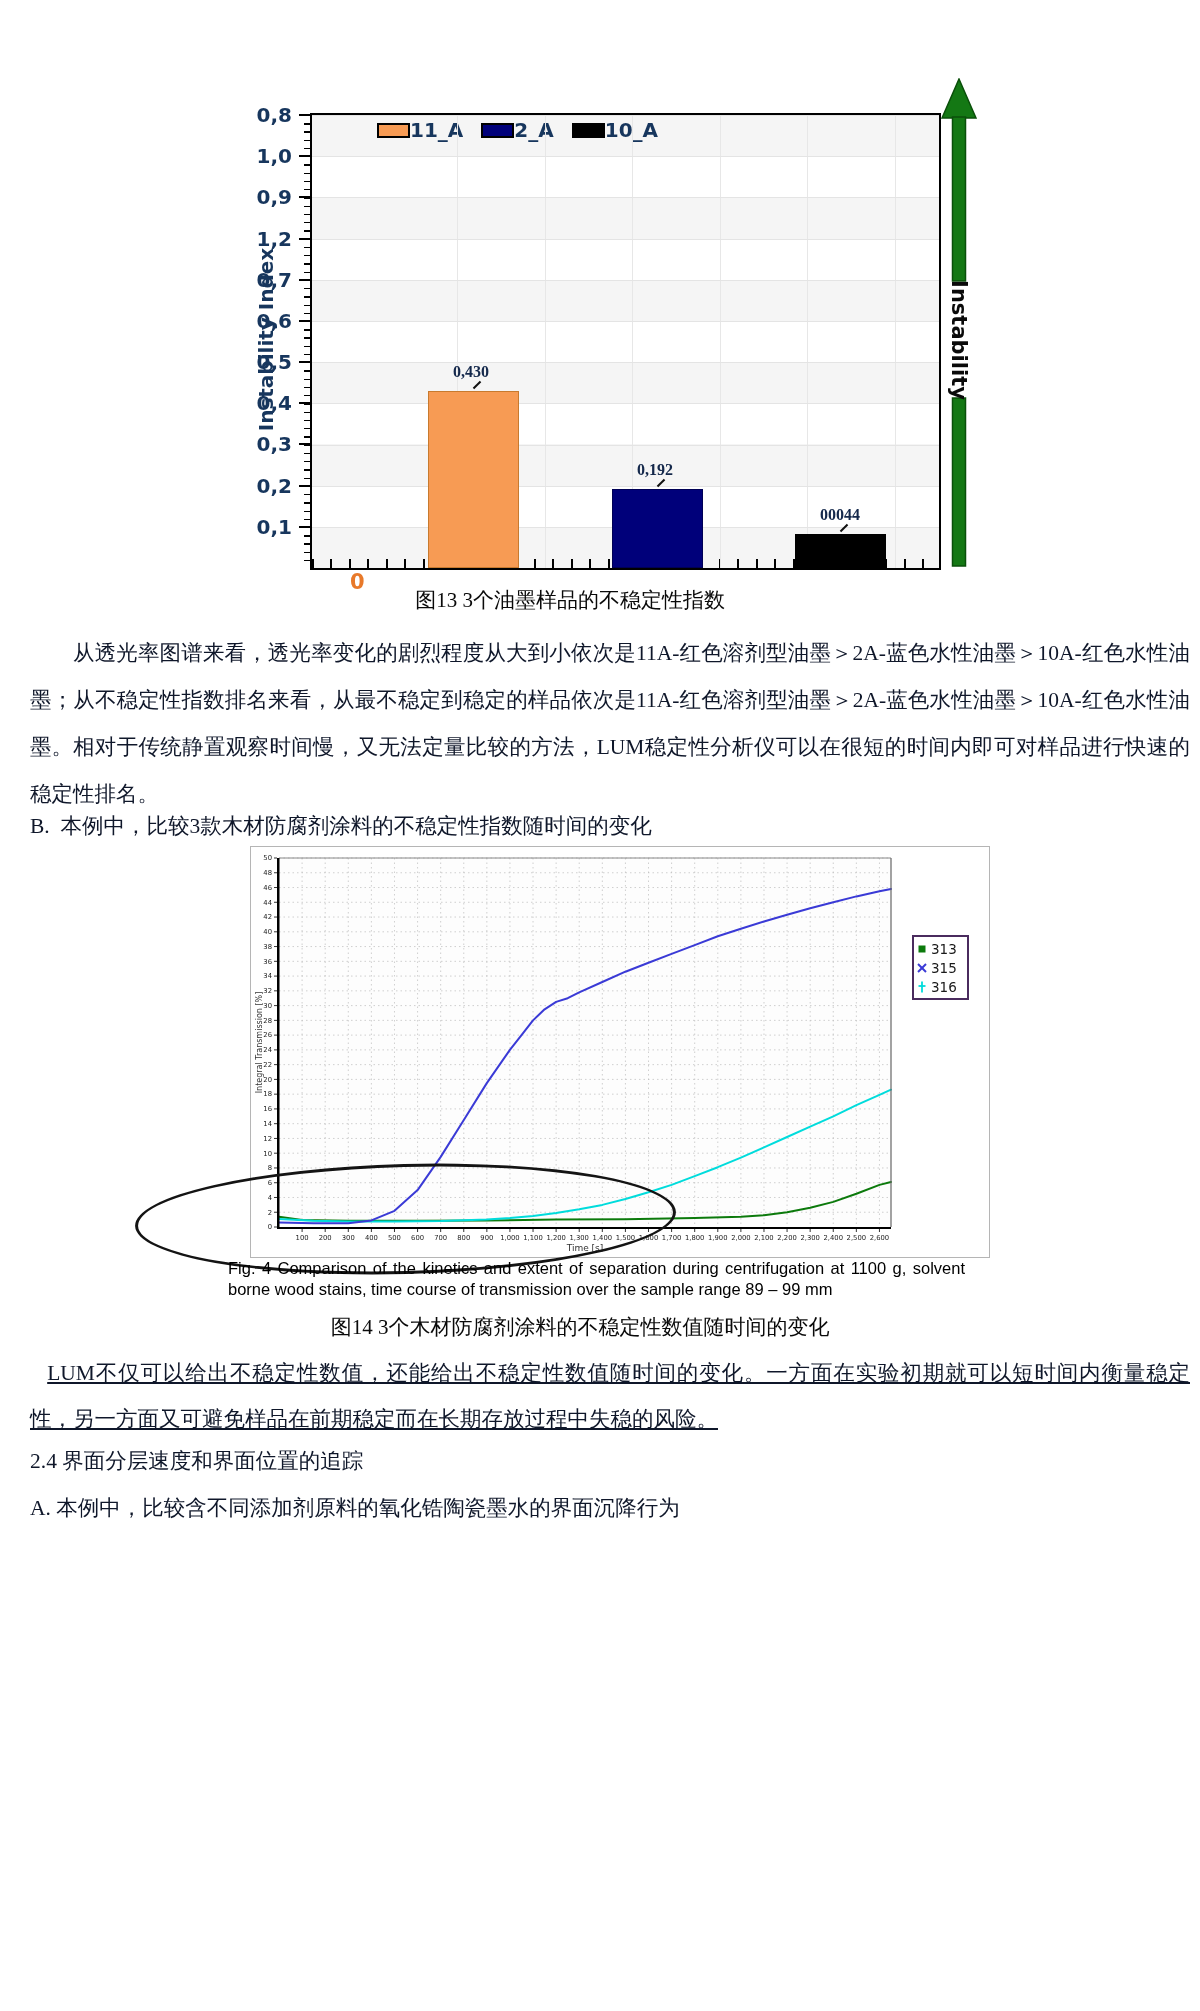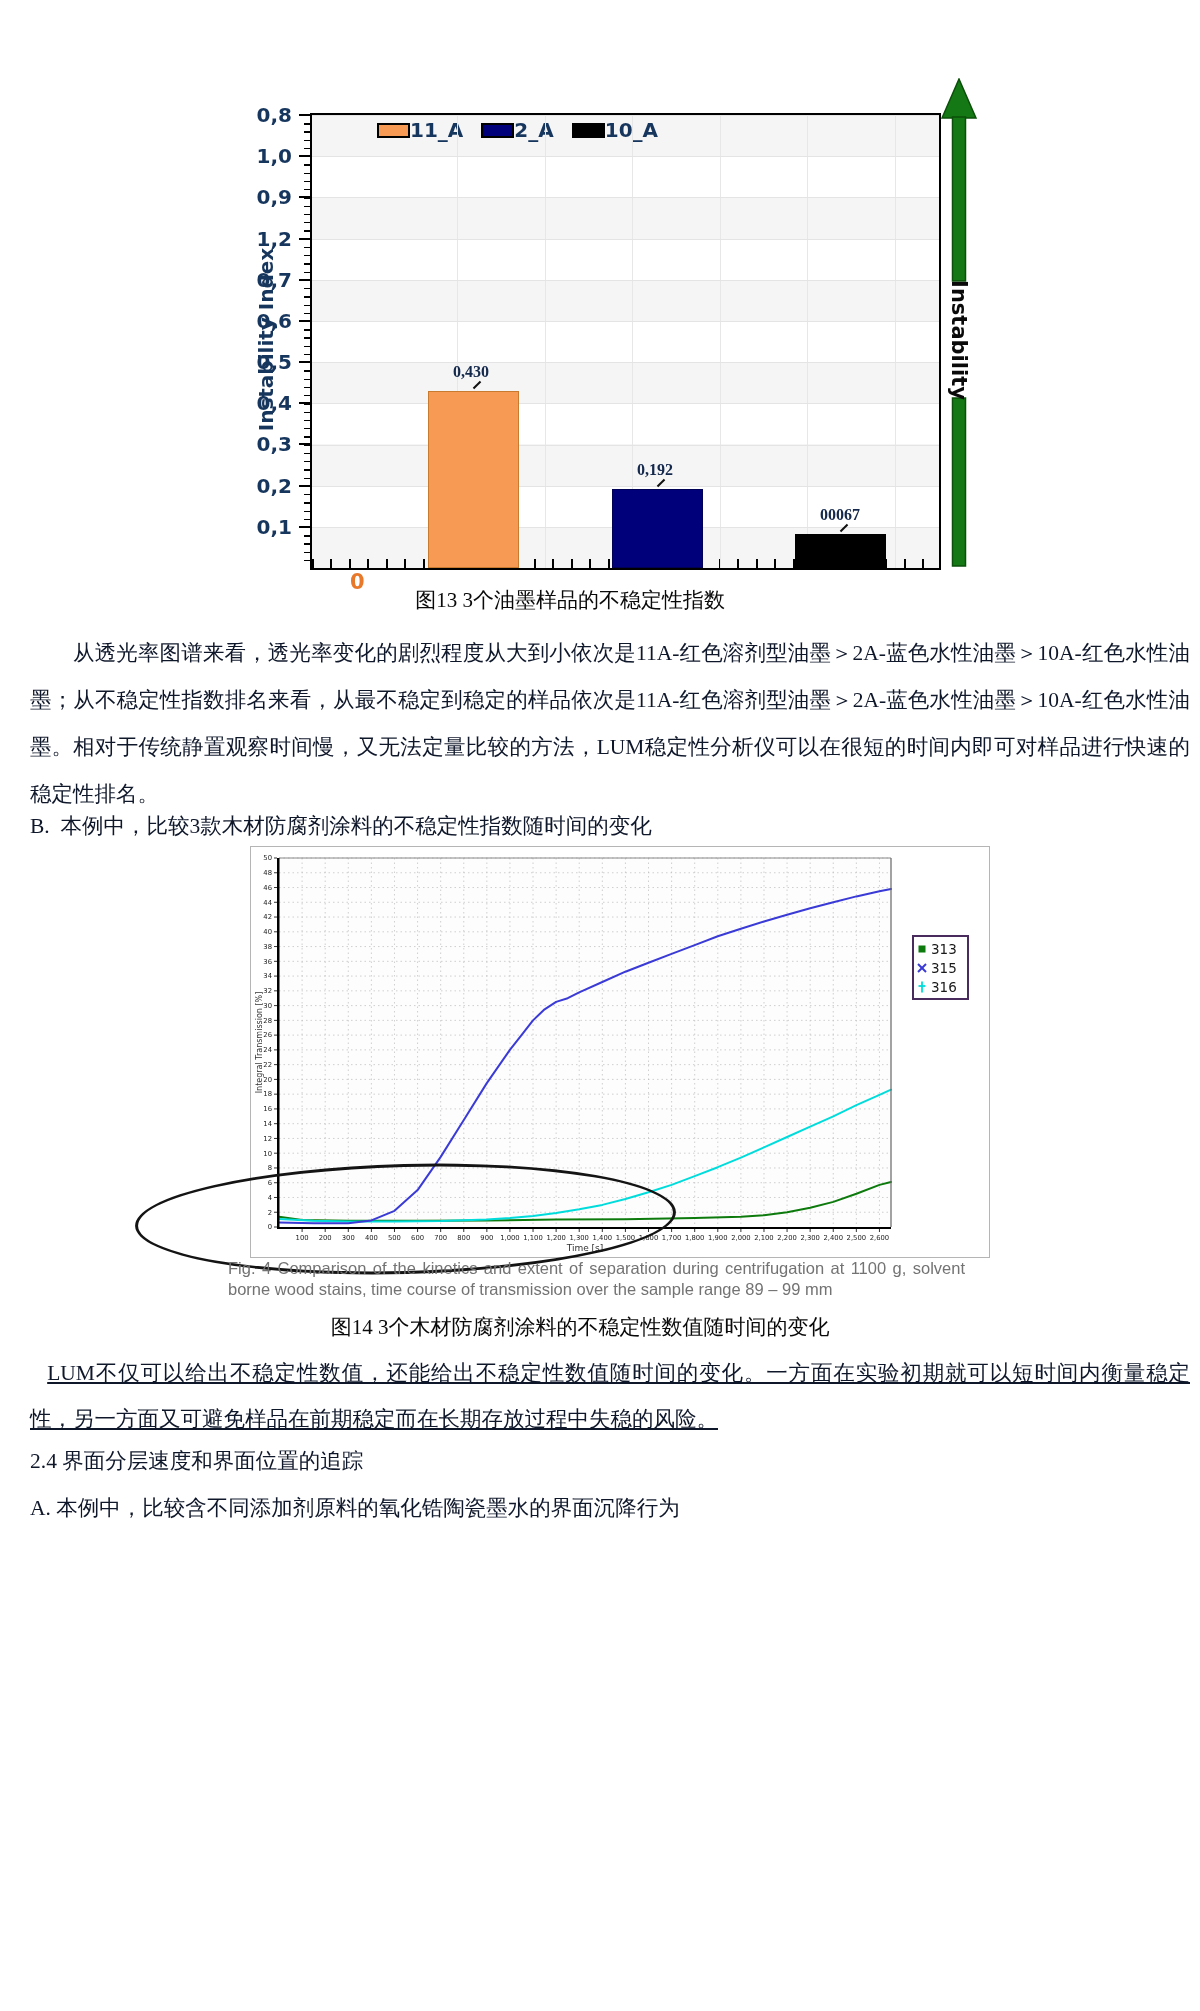--- a/index.html
+++ b/index.html
@@ -82,21 +82,21 @@
   
   #fig4-figure{left:250px;top:846px;width:738px;height:410px;border:1px solid #b5b5b5;box-sizing:content-box;background:#fff;}
   #ellipse-annotation{
     left:135px;top:1164px;width:535px;height:104px;
     border:3px solid #141414;border-radius:50%;transform:rotate(-1.5deg);
     background:transparent;
   }
   #fig4-caption{
     left:228px;top:1258px;width:737px;
     font-family:"Liberation Sans","DejaVu Sans",sans-serif;
-    font-size:16.5px;line-height:21px;color:#737373;text-align:justify;
+    font-size:16.5px;line-height:21px;color:#000000;text-align:justify;
   }
 </style>
 </head>
 <body>
 
 <div class="abs" id="fig13-figure">
   <div id="fig13-ylabel">Instability Index</div>
 
   <div id="fig13-plot">
     <div id="fig13-minorticks"></div>
@@ -155,21 +155,21 @@
       <div class="ytick-label" style="top: 30.1818px;">1,0</div>
       <div class="ytick-major" style="top: -1px;"></div>
       <div class="ytick-label" style="top: -11px;">0,8</div>
       <div class="bar" style="left: 116px; width: 91px; height: 177.1px; background: rgb(247, 155, 84); border: 1px solid rgb(200, 122, 46);"></div>
       <div class="bar-label" style="left: 141px; top: 246.918px;">0,430</div>
       <div class="bar-leader" style="left: 159.5px; top: 268.918px;"></div>
       <div class="bar" style="left: 300px; width: 91px; height: 79.1px; background: rgb(0, 0, 122); border: 1px solid rgb(0, 0, 85);"></div>
       <div class="bar-label" style="left: 325px; top: 344.931px;">0,192</div>
       <div class="bar-leader" style="left: 343.5px; top: 366.931px;"></div>
       <div class="bar" style="left: 483px; width: 91px; height: 33.8px; background: rgb(0, 0, 0); border: 1px solid rgb(0, 0, 0);"></div>
-      <div class="bar-label" style="left: 508px; top: 390.231px;">00067</div>
+      <div class="bar-label" style="left: 508px; top: 390.231px;">00044</div>
       <div class="bar-leader" style="left: 526.5px; top: 412.231px;"></div>
     </div>
 
   <svg id="instability-arrow" width="36" height="489" viewBox="0 0 36 489">
     <polygon id="arrow-head" points="18,1 35,40 1,40" stroke-width="1.5" fill="#147814" stroke="#0A4F0A"></polygon>
     <rect id="arrow-shaft-top" x="11.5" y="39" width="13" height="164" stroke-width="1.5" fill="#147814" stroke="#0A4F0A"></rect>
     <rect id="arrow-shaft-bottom" x="11.5" y="320" width="13" height="168" stroke-width="1.5" fill="#147814" stroke="#0A4F0A"></rect>
   </svg>
   <div id="instability-text">Instability</div>
 </div>

